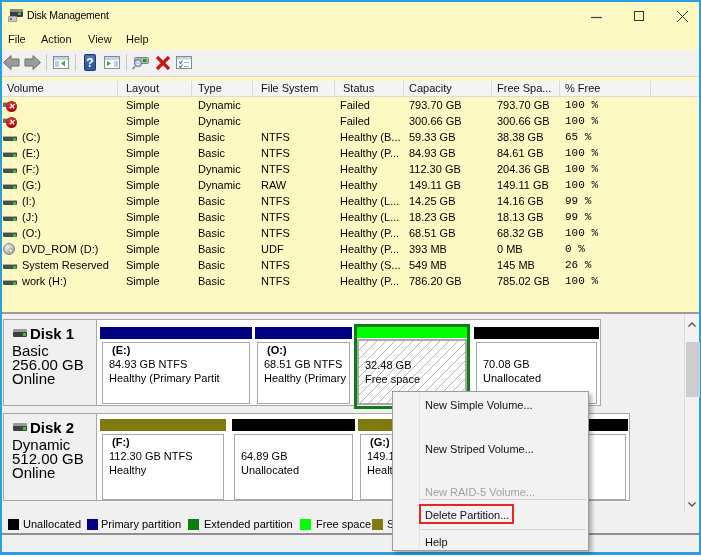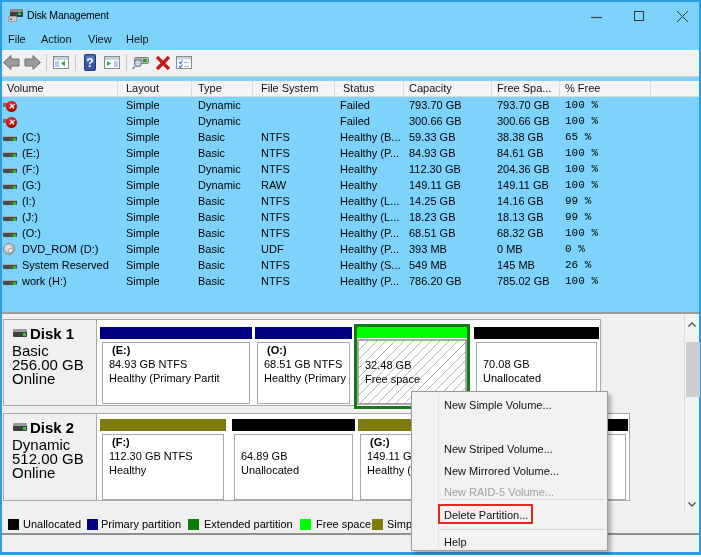--- a/index.html
+++ b/index.html
@@ -1,15 +1,15 @@
 <!DOCTYPE html>
 <html><head><meta charset="utf-8"><style>
 *{margin:0;padding:0;box-sizing:border-box;font-family:"Liberation Sans",sans-serif;}
 html,body{width:701px;height:557px;background:#fff;overflow:hidden;}
-#win{position:relative;width:701px;height:433px;background:#7dd3fc;padding-left:28px;}
+#win{position:relative;width:701px;height:433px;background:#fef9c3;padding-left:28px;}
 .abs{position:absolute;}
 
 #brd-t{left:0;top:0;width:701px;height:2px;background:#299EE4;}
 #brd-l{left:0;top:0;width:2px;height:555px;background:#299EE4;}
 #brd-r{left:699px;top:0;width:2px;height:555px;background:#299EE4;}
 #brd-b{left:0;top:552px;width:701px;height:3px;background:#299EE4;}
 
 #title{left:27px;top:2px;height:27px;line-height:27px;font-size:10.5px;letter-spacing:-0.2px;color:#000;}
 
 .mi{position:absolute;top:31px;height:17px;line-height:17px;font-size:11px;color:#111;}
@@ -54,21 +54,21 @@
 #legend{left:2px;top:512px;width:697px;height:21px;font-size:11px;color:#000;}
 .lsq{position:absolute;top:7px;width:11px;height:11px;}
 .ltx{position:absolute;top:6px;height:13px;line-height:13px;}
 #legline{left:2px;top:533px;width:697px;height:2px;background:#8F8F8F;}
 #status{left:2px;top:535px;width:697px;height:17px;background:#F0F0F0;}
 
 #sbar{left:684px;top:314px;width:15px;height:199px;background:#F2F2F2;border-left:1px solid #DCDCDC;}
 #sthumb{position:absolute;left:1px;top:28px;width:14px;height:55px;background:#CDCDCD;}
 .schev{position:absolute;left:3px;width:8px;height:8px;}
 
-#cmenu{left:411px;top:391px;width:197px;height:160px;background:#F2F2F2;border:1px solid #9B9B9B;box-shadow:3px 3px 4px rgba(0,0,0,0.28);font-size:11px;color:#111;z-index:50;}
+#cmenu{left:392px;top:391px;width:197px;height:160px;background:#F2F2F2;border:1px solid #9B9B9B;box-shadow:3px 3px 4px rgba(0,0,0,0.28);font-size:11px;color:#111;z-index:50;}
 #cmenu .gut{position:absolute;left:26px;top:1px;bottom:1px;width:1px;background:#E2E2E2;}
 #cmenu .it{position:absolute;left:32px;height:14px;line-height:14px;white-space:nowrap;}
 #cmenu .dis{color:#A2A2A2;}
 #cmenu .sep{position:absolute;left:28px;right:2px;height:1px;background:#D4D4D4;}
 #redbox{position:absolute;left:26px;top:112px;width:95px;height:20px;border:2px solid #E52621;z-index:60;}
 </style></head><body>
 <div id="win">
   <div class="abs" id="brd-t"></div>
     <div class="abs" id="brd-l"></div>
     <div class="abs" id="brd-r"></div>
@@ -365,21 +365,20 @@
     <div class="lsq" style="left:370px;background:#7F7B10"></div>
       <div class="ltx" style="left:385px">Simple volume</div>
   </div>
   <div class="abs" id="legline"></div>
   <div class="abs" id="status"></div>
 
   <div class="abs" id="cmenu">
     <div class="gut"></div>
     <div class="it" style="top:6px">New Simple Volume...</div>
     <div class="it" style="top:50px">New Striped Volume...</div>
-    <div class="it" style="top:72px">New Mirrored Volume...</div>
     <div class="it dis" style="top:93px">New RAID-5 Volume...</div>
     <div class="sep" style="top:107px"></div>
     <div class="it" style="top:116px">Delete Partition...</div>
     <div class="sep" style="top:137px"></div>
     <div class="it" style="top:143px">Help</div>
     <div id="redbox"></div>
   </div>
 </div>
 
 </body></html>

